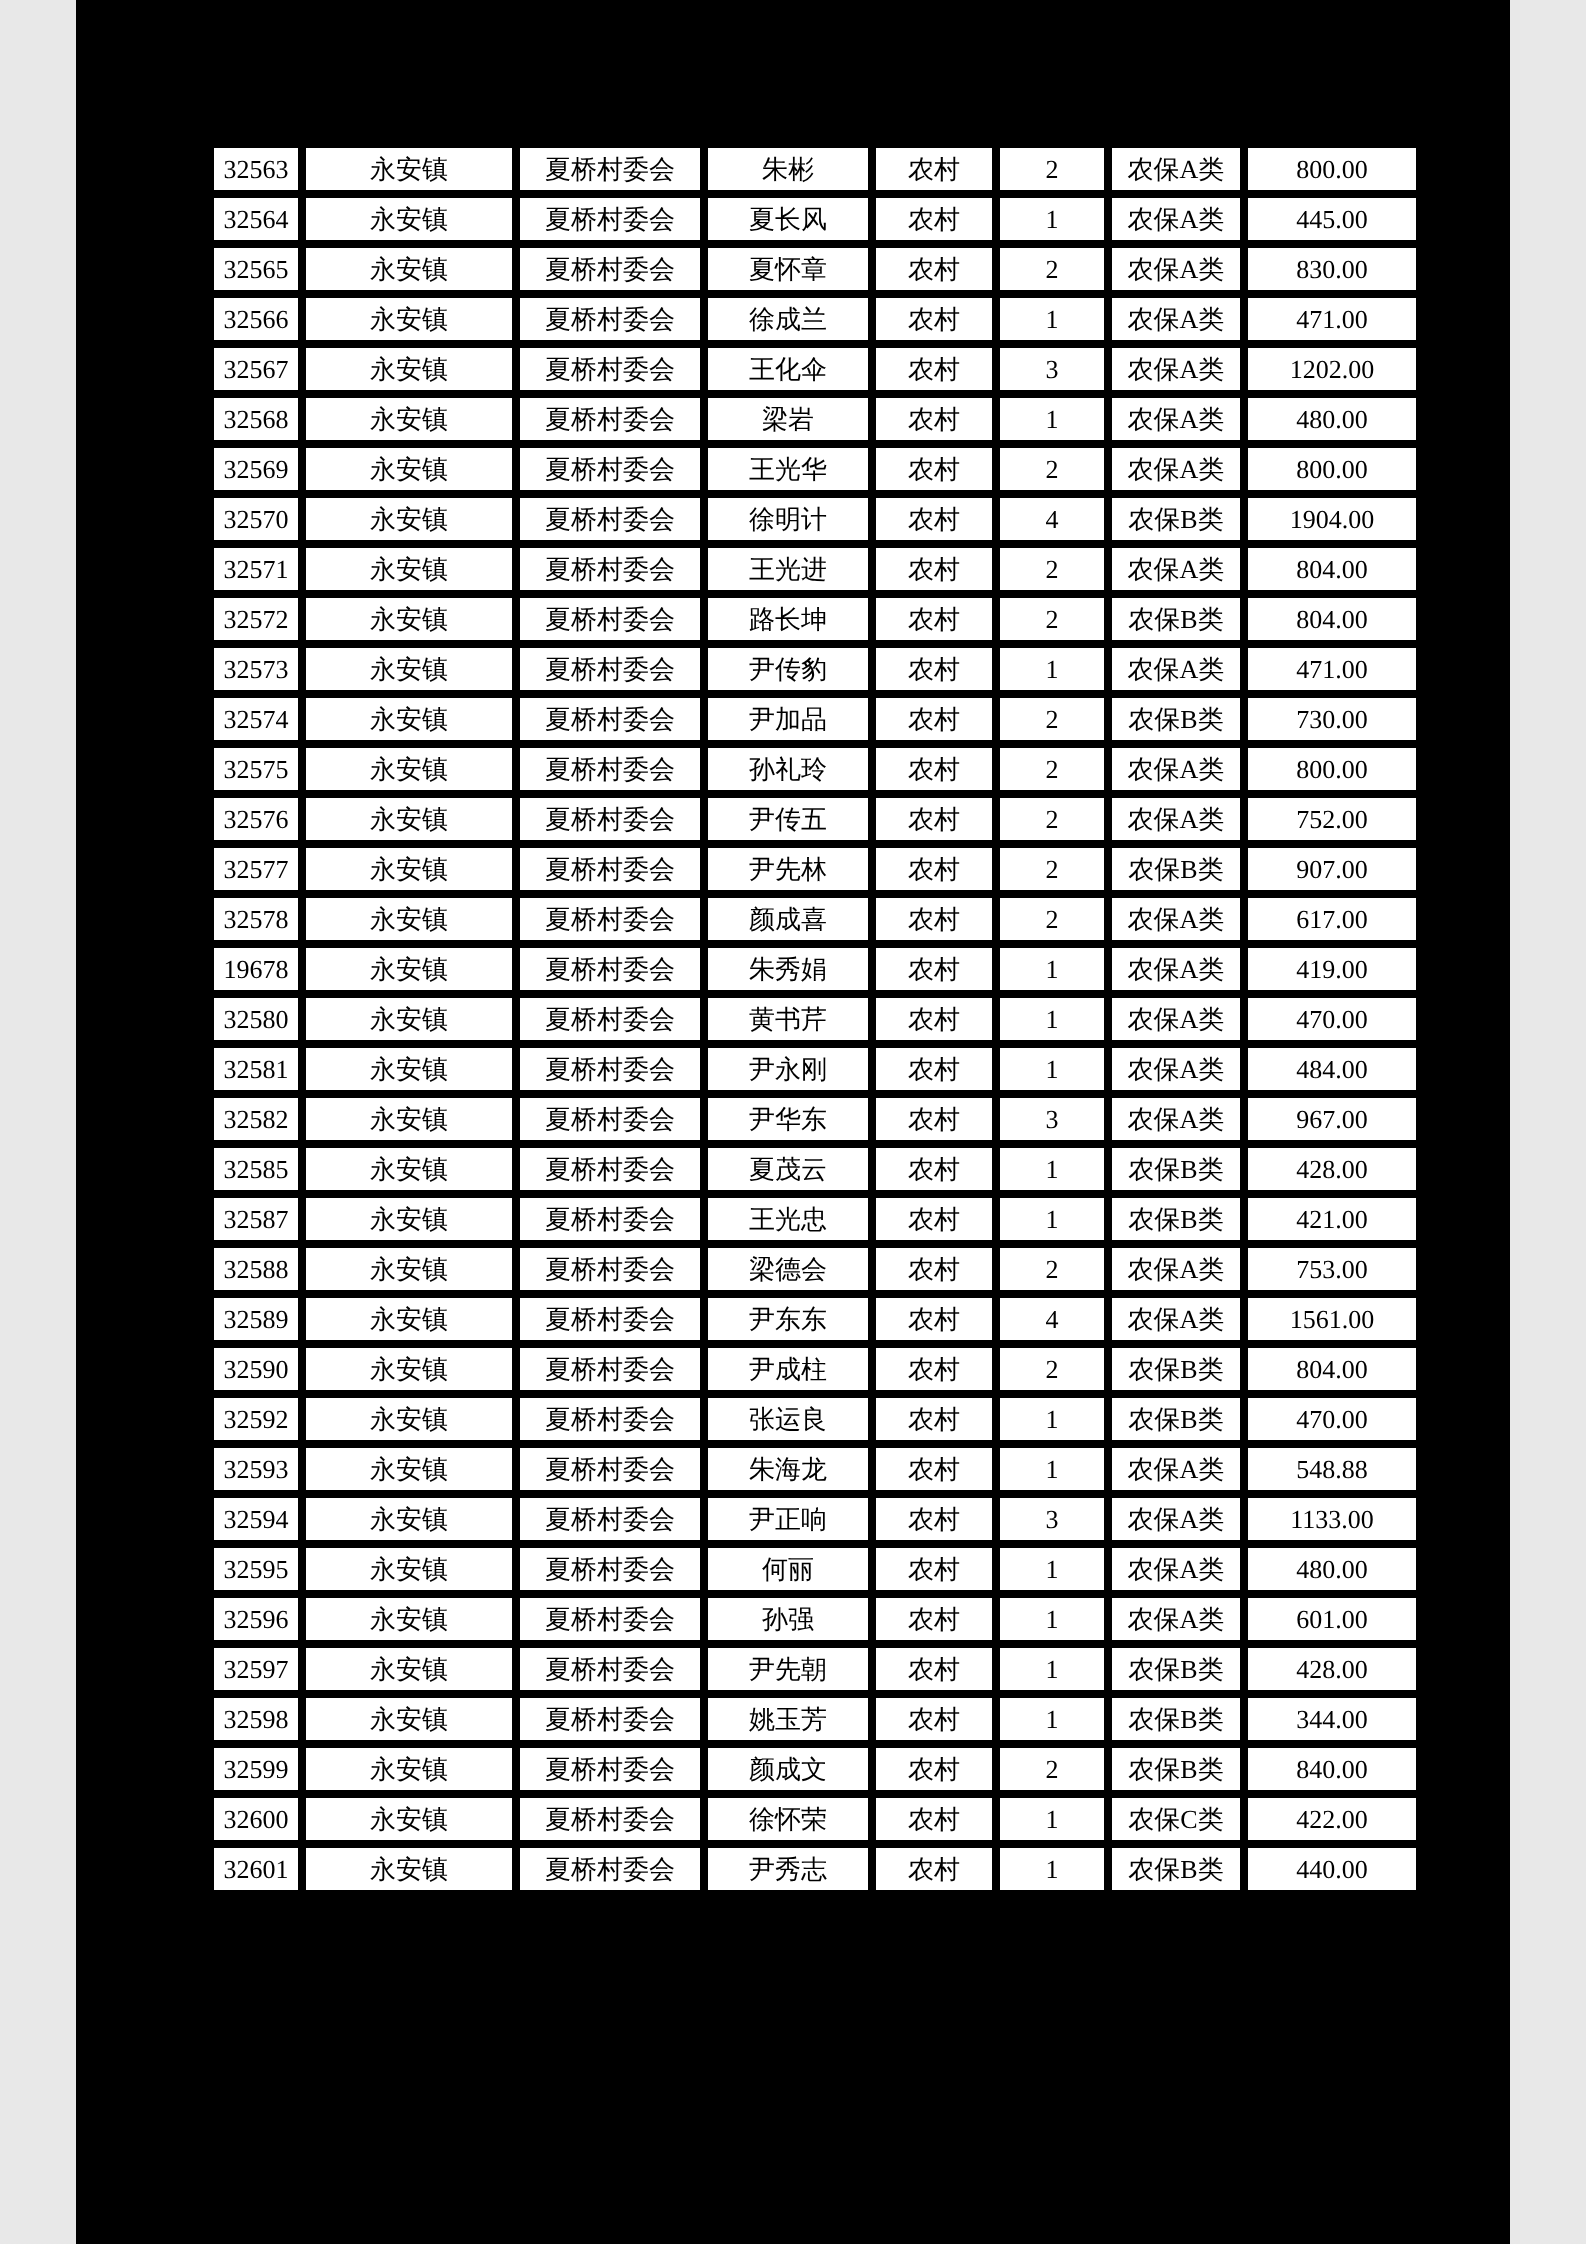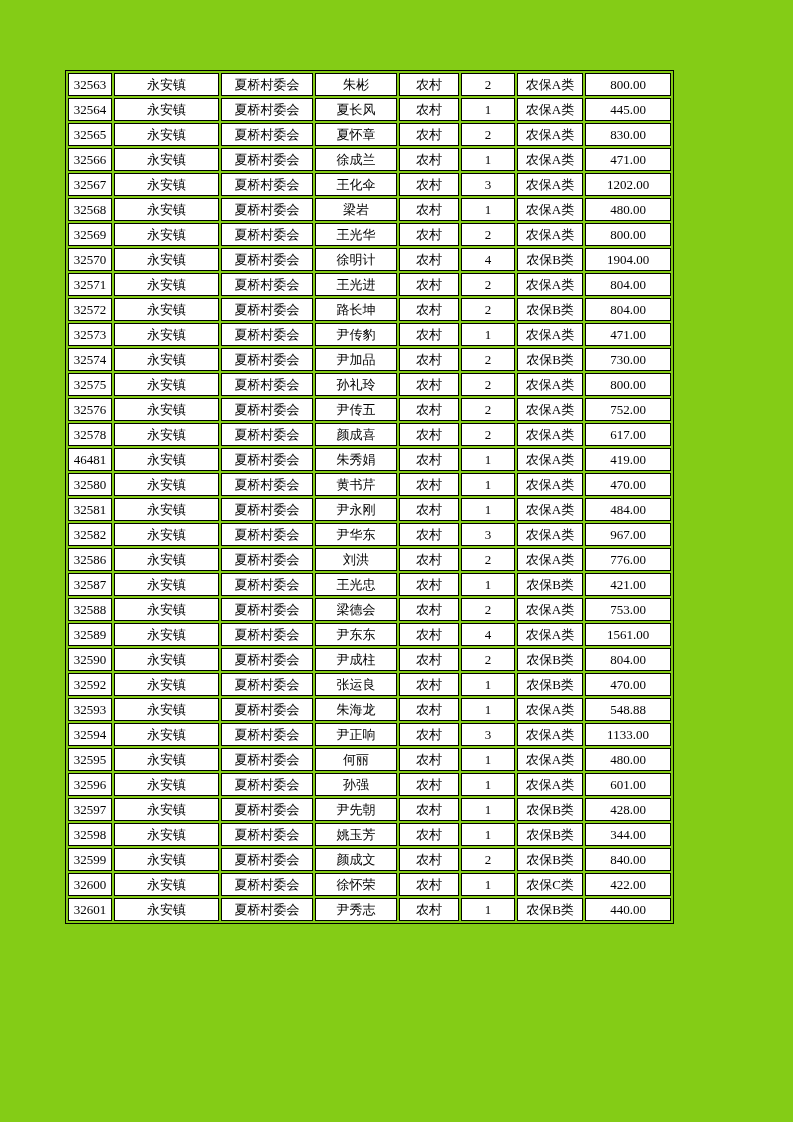--- a/index.html
+++ b/index.html
@@ -2,23 +2,23 @@
 <html><head>
 <meta charset="utf-8">
 <style>
   html, body {
     margin: 0;
     padding: 0;
     background: #e8e8e8;
   }
   .page {
     position: relative;
-    width: 793px;
+    width: 717px;
     height: 1122px;
-    background: #84cc16;
+    background: #000000;
     margin: 0 auto;
     overflow: hidden;
     font-family: "Liberation Serif", "DejaVu Serif", serif;
   }
   table.grid {
     position: absolute;
     left: 65px;
     top: 70px;
     border-collapse: separate;
     border-spacing: 2px;
@@ -190,31 +190,41 @@
           <td>32576</td>
           <td>永安镇</td>
           <td>夏桥村委会</td>
           <td>尹传五</td>
           <td>农村</td>
           <td>2</td>
           <td>农保A类</td>
           <td>752.00</td>
         </tr>
         <tr>
+          <td>32577</td>
+          <td>永安镇</td>
+          <td>夏桥村委会</td>
+          <td>尹先林</td>
+          <td>农村</td>
+          <td>2</td>
+          <td>农保B类</td>
+          <td>907.00</td>
+        </tr>
+        <tr>
           <td>32578</td>
           <td>永安镇</td>
           <td>夏桥村委会</td>
           <td>颜成喜</td>
           <td>农村</td>
           <td>2</td>
           <td>农保A类</td>
           <td>617.00</td>
         </tr>
         <tr>
-          <td>46481</td>
+          <td>19678</td>
           <td>永安镇</td>
           <td>夏桥村委会</td>
           <td>朱秀娟</td>
           <td>农村</td>
           <td>1</td>
           <td>农保A类</td>
           <td>419.00</td>
         </tr>
         <tr>
           <td>32580</td>
@@ -240,28 +250,28 @@
           <td>32582</td>
           <td>永安镇</td>
           <td>夏桥村委会</td>
           <td>尹华东</td>
           <td>农村</td>
           <td>3</td>
           <td>农保A类</td>
           <td>967.00</td>
         </tr>
         <tr>
-          <td>32586</td>
-          <td>永安镇</td>
-          <td>夏桥村委会</td>
-          <td>刘洪</td>
-          <td>农村</td>
-          <td>2</td>
-          <td>农保A类</td>
-          <td>776.00</td>
+          <td>32585</td>
+          <td>永安镇</td>
+          <td>夏桥村委会</td>
+          <td>夏茂云</td>
+          <td>农村</td>
+          <td>1</td>
+          <td>农保B类</td>
+          <td>428.00</td>
         </tr>
         <tr>
           <td>32587</td>
           <td>永安镇</td>
           <td>夏桥村委会</td>
           <td>王光忠</td>
           <td>农村</td>
           <td>1</td>
           <td>农保B类</td>
           <td>421.00</td>

